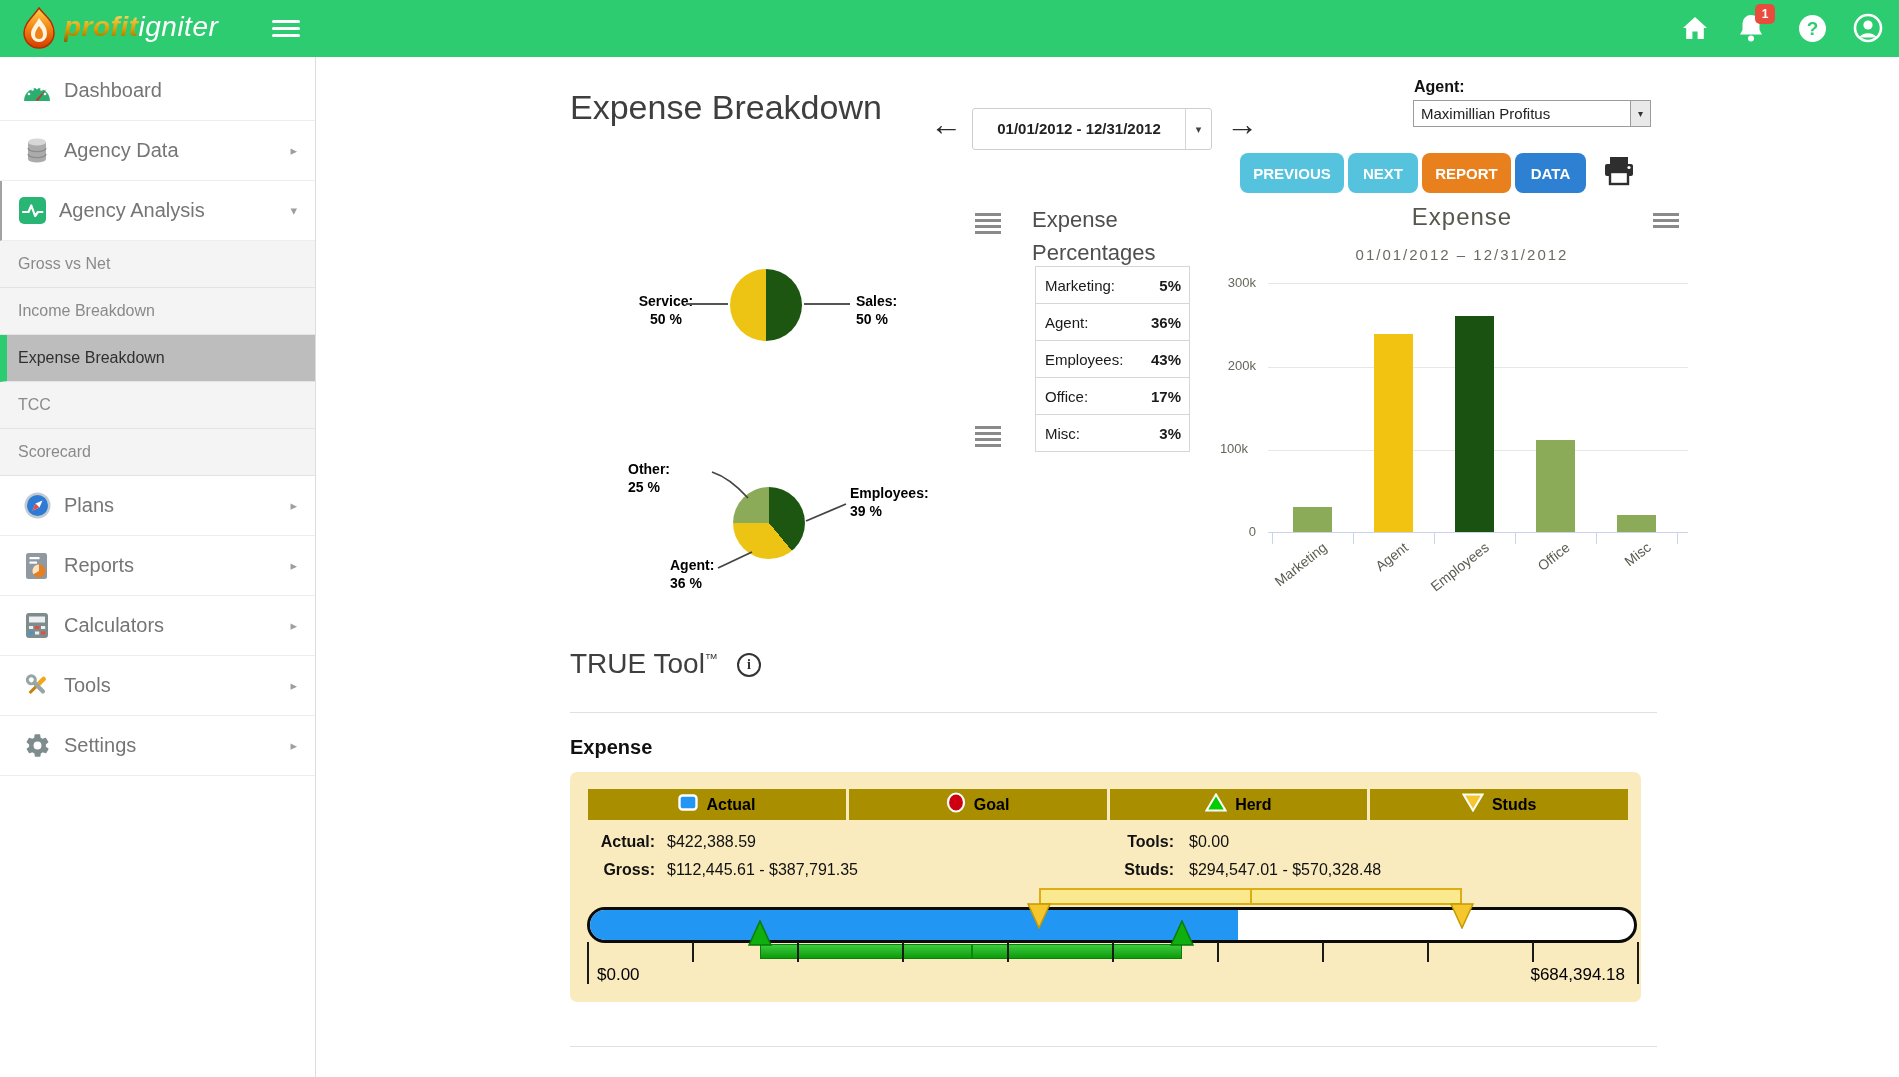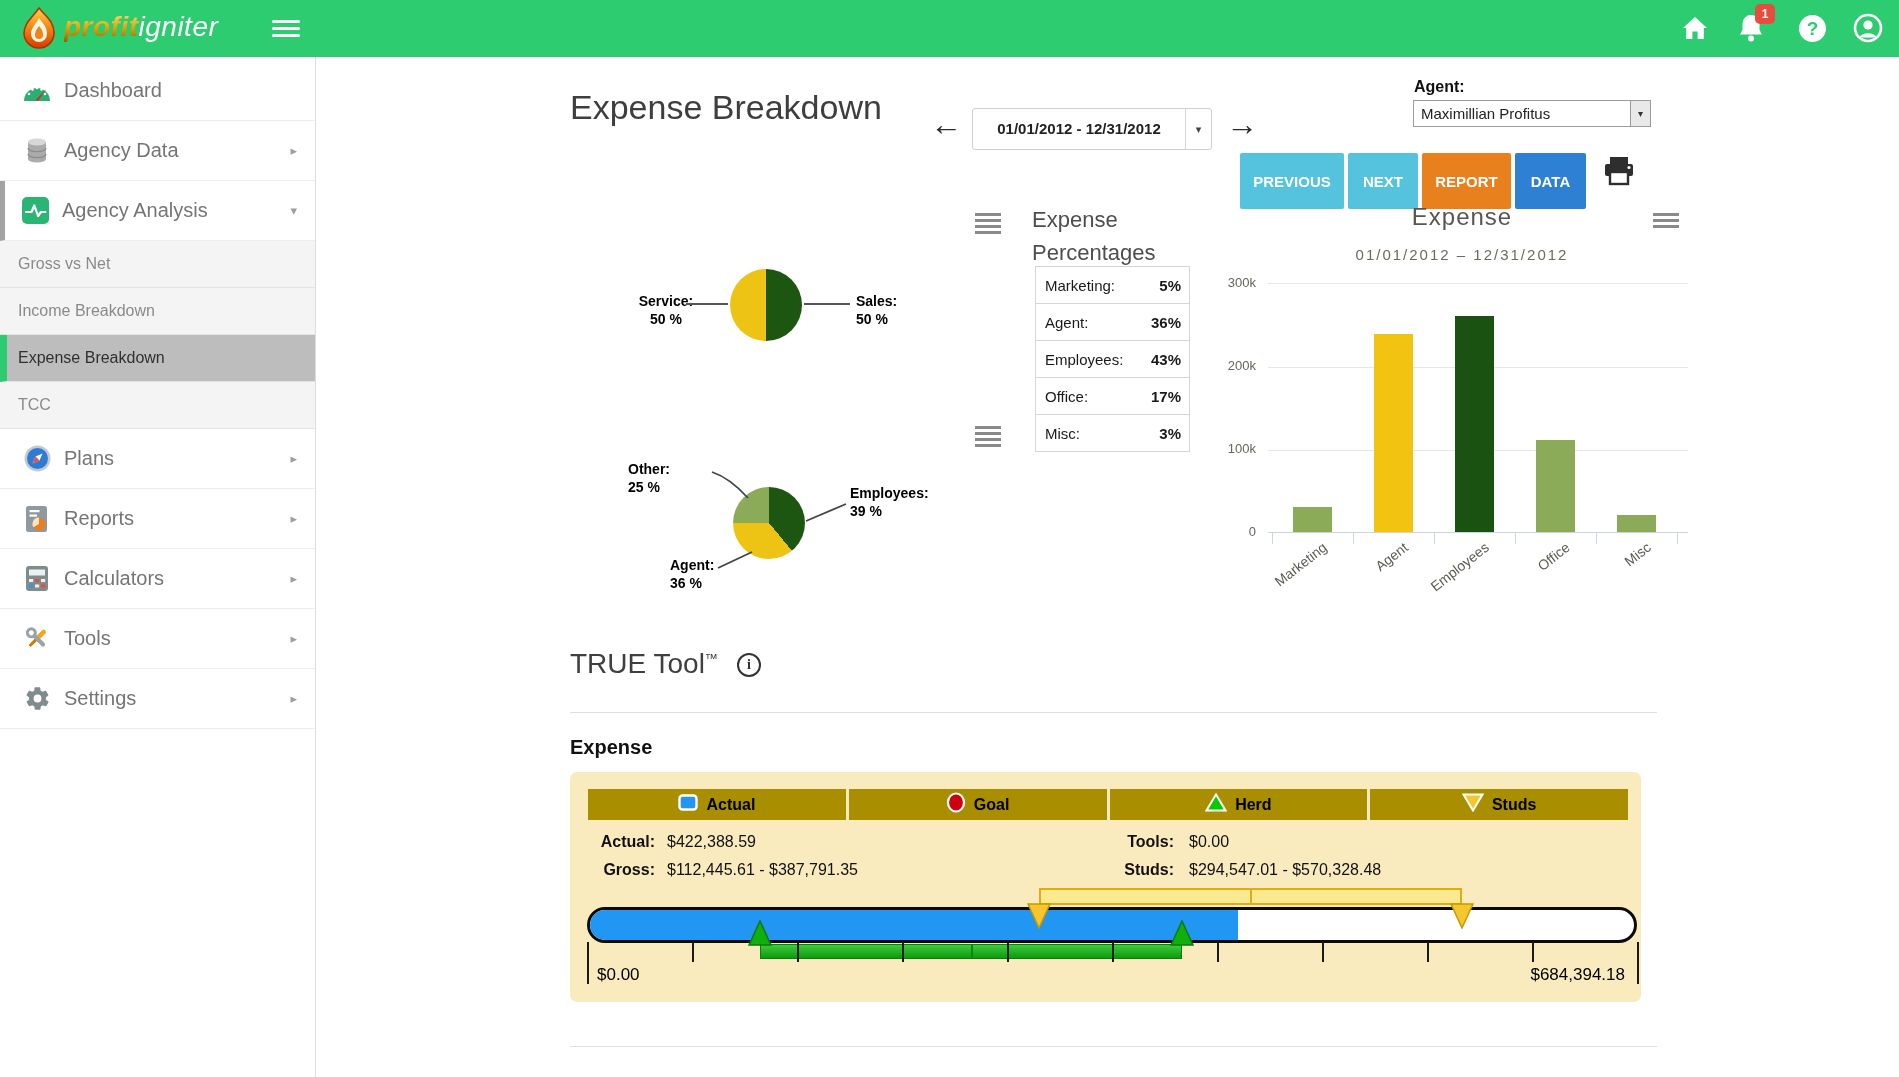--- a/index.html
+++ b/index.html
@@ -19,38 +19,38 @@
   .hicon { position:absolute; top:14px; cursor:pointer; }
   #badge { position:absolute; left:1755px; top:4px; min-width:20px; height:20px; border-radius:5px; background:#E74C3C; color:#fff; font-size:12px; font-weight:700; text-align:center; line-height:20px; padding:0 4px; }
   #help-icon { left:1799px; top:15px; width:27px; height:27px; background:#fff; border-radius:50%; color:#2ECC71; font-weight:700; font-size:19px; text-align:center; line-height:27px; }
 
   
   #sidebar { position:absolute; left:0; top:57px; width:316px; height:1020px; background:#fff; border-right:1px solid #DDDDDD; padding-top:4px; }
   .srow { position:relative; height:60px; border-bottom:1px solid #EDEDED; display:flex; align-items:center; cursor:pointer; }
   .srow .sicon { width:30px; margin-left:22px; display:flex; justify-content:center; }
   .srow .slabel { margin-left:12px; font-size:20px; color:#757575; }
   .srow .chev { position:absolute; right:18px; color:#9E9E9E; font-size:13px; }
-  .srow.active-parent { border-left:5px solid #a3a3a3; }
+  .srow.active-parent { border-left:2px solid #a3a3a3; }
   .srow.active-parent .sicon { margin-left:15px; }
   .subrow { position:relative; height:47px; background:#F4F4F4; border-bottom:1px solid #E3E3E3; display:flex; align-items:center; cursor:pointer; }
   .subrow .sublabel { margin-left:18px; font-size:16px; color:#8A8A8A; }
   .subrow.active { background:#BDBDBD; border-left:7px solid #2ECC71; }
   .subrow.active .sublabel { margin-left:11px; color:#303030; }
 
   
   #page-title { position:absolute; left:570px; top:88px; font-size:34px; color:#3E3E3E; }
   .nav-arrow { position:absolute; top:106px; font-size:32px; color:#2b2b2b; cursor:pointer; }
   #date-box { position:absolute; left:972px; top:108px; width:240px; height:42px; background:#fff; border:1px solid #CFCFCF; border-radius:3px; display:flex; cursor:pointer; }
   #date-text { flex:1; text-align:center; line-height:40px; font-size:15px; font-weight:600; color:#222; }
   #date-caret { width:26px; border-left:1px solid #D5D5D5; text-align:center; line-height:40px; font-size:11px; color:#444; }
   #agent-label { position:absolute; left:1414px; top:78px; font-size:16px; font-weight:700; color:#111; }
   #agent-select { position:absolute; left:1413px; top:100px; width:238px; height:27px; border:1px solid #9C9C9C; background:#fff; display:flex; cursor:pointer; }
   #agent-value { flex:1; font-size:15px; color:#222; line-height:25px; padding-left:7px; overflow:hidden; white-space:nowrap; }
   #agent-arrow { width:20px; background:#E9E9E9; border-left:1px solid #9C9C9C; text-align:center; line-height:25px; font-size:10px; color:#333; }
-  .tbtn { position:absolute; top:153px; height:56px; border:none; border-radius:2px; color:#fff; font-weight:700; font-size:15px; font-family:"Liberation Sans",sans-serif; cursor:pointer; }
+  .tbtn { position:absolute; top:153px; height:40px; border:none; border-radius:8px; color:#fff; font-weight:700; font-size:15px; font-family:"Liberation Sans",sans-serif; cursor:pointer; }
   #btn-prev { left:1240px; width:104px; background:#55C3DD; }
   #btn-next { left:1348px; width:70px;  background:#55C3DD; }
   #btn-report { left:1422px; width:89px; background:#E8811D; }
   #btn-data { left:1515px; width:71px;  background:#2E80D2; }
   #print-icon { position:absolute; left:1603px; top:156px; cursor:pointer; }
 
   
   .chart-ham { position:absolute; width:26px; cursor:pointer; }
   .chart-ham i { display:block; height:3px; background:#8A8A8A; margin-bottom:3px; }
 
@@ -193,20 +193,23 @@
       </div>
     <div class="subrow">
         <span class="sublabel">Income Breakdown</span>
       </div>
     <div class="subrow active">
         <span class="sublabel">Expense Breakdown</span>
       </div>
     <div class="subrow">
         <span class="sublabel">TCC</span>
       </div>
+    <div class="subrow">
+        <span class="sublabel">Scorecard</span>
+      </div>
 
     <div class="srow">
       <span class="sicon">
         <svg width="27" height="27" viewBox="0 0 27 27">
           <circle cx="13.5" cy="13.5" r="13" fill="#C3CAD0"></circle>
           <circle cx="13.5" cy="13.5" r="10.5" fill="#2E7BD6"></circle>
           <path d="M18.5,8.5 L15.5,15.5 L8.5,18.5 L11.5,11.5 Z" fill="#fff"></path>
           <path d="M8.5,18.5 L15.5,15.5 L11.5,11.5 Z" fill="#E74C3C"></path>
         </svg>
       </span>
@@ -377,21 +380,21 @@
     <div class="gridline" style="top:167px"></div>
     <div id="baseline"></div>
   <div class="xtick" style="left: 4px;"></div>
       <div class="xtick" style="left: 85px;"></div>
       <div class="xtick" style="left: 166px;"></div>
       <div class="xtick" style="left: 247px;"></div>
       <div class="xtick" style="left: 328px;"></div>
       <div class="xtick" style="left: 409px;"></div>
       <div class="ylab" style="top: -8px;">300k</div>
       <div class="ylab" style="top: 75px;">200k</div>
-      <div class="ylab" style="top: 158px;">100k</div>
+      <div class="ylab" style="top: 158px; text-align: center;">100k</div>
       <div class="ylab" style="top: 241px;">0</div>
       <div class="bar" style="left: 25px; top: 224px; height: 25px; background: rgb(140, 171, 88);"></div>
       <div class="xlabel" style="left: -52px;">Marketing</div>
       <div class="bar" style="left: 106px; top: 51px; height: 198px; background: rgb(242, 196, 17);"></div>
       <div class="xlabel" style="left: 29px;">Agent</div>
       <div class="bar" style="left: 187px; top: 33px; height: 216px; background: rgb(26, 82, 17);"></div>
       <div class="xlabel" style="left: 110px;">Employees</div>
       <div class="bar" style="left: 268px; top: 157px; height: 92px; background: rgb(140, 171, 88);"></div>
       <div class="xlabel" style="left: 191px;">Office</div>
       <div class="bar" style="left: 349px; top: 232px; height: 17px; background: rgb(140, 171, 88);"></div>

